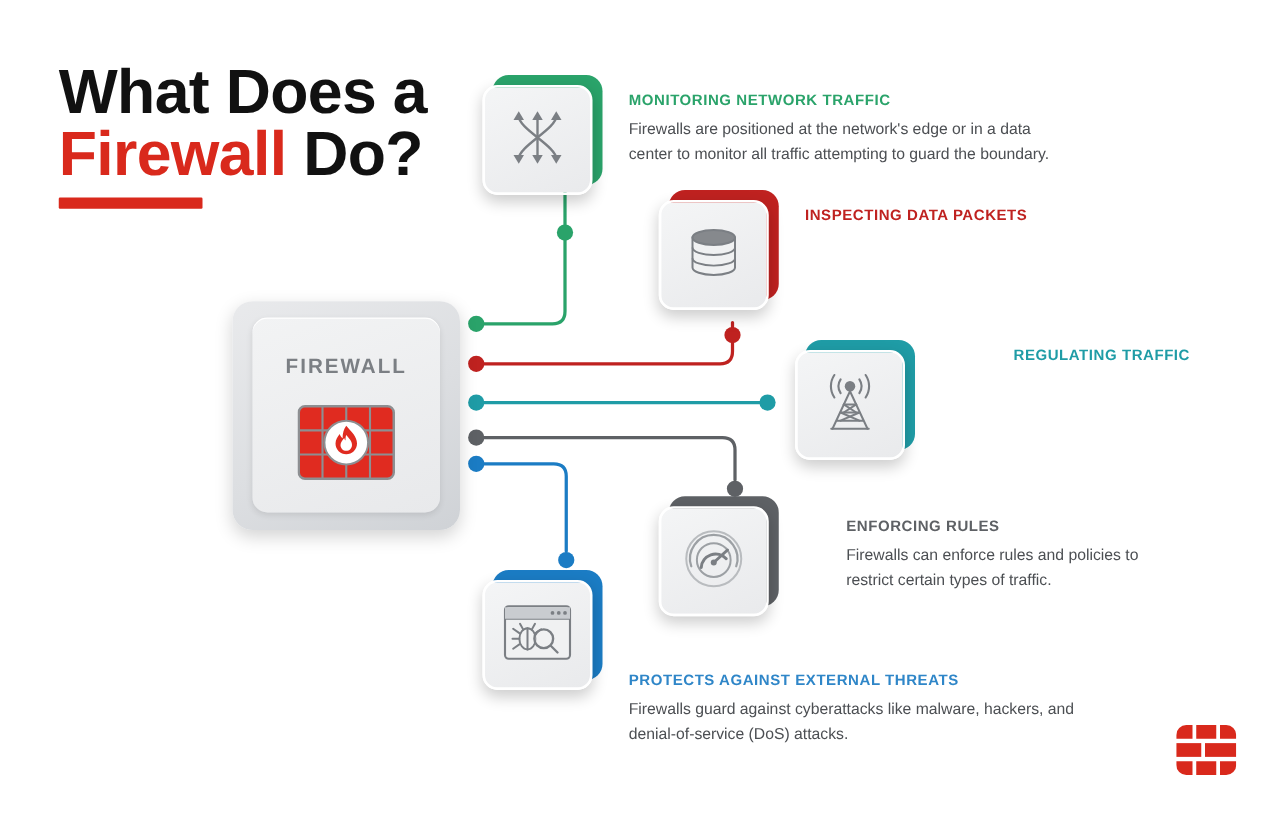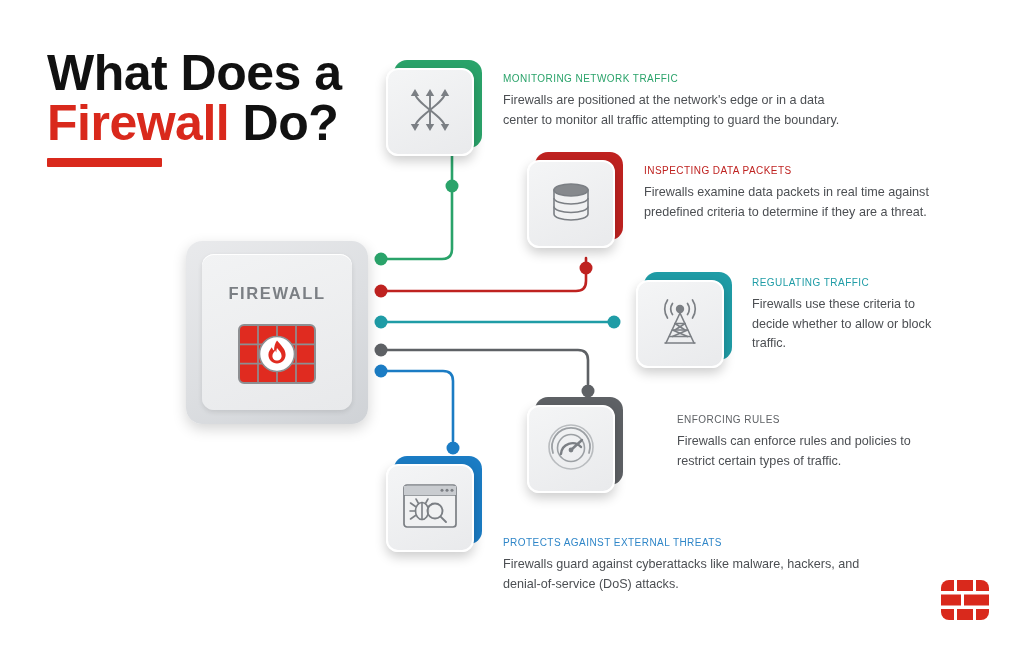--- a/index.html
+++ b/index.html
@@ -59,21 +59,21 @@
     box-sizing:border-box;
     box-shadow:0 5px 12px rgba(0,0,0,.20);
     display:flex;align-items:center;justify-content:center;
   }
   .card.acc-right .accent{left:8px;top:0;}
 
   
   .block{position:absolute;}
   .block h3{
     margin:0 0 7px 0;
-    font-size:10px;font-weight:normal;letter-spacing:.45px;
+    font-size:12px;font-weight:bold;letter-spacing:.45px;
     white-space:nowrap;
   }
   .block p{
     margin:0;font-size:12.6px;line-height:19.5px;color:#4c4f53;
   }
 
   
   .logo{position:absolute;left:941px;top:580px;}
 </style>
 </head>
@@ -175,21 +175,20 @@
           <g fill="none" stroke="#7b7f84" stroke-width="1.5">
             <path d="M8 21c0 3.3 7.6 6 17 6s17-2.7 17-6"></path>
             <path d="M8 29.5c0 3.3 7.6 6 17 6s17-2.7 17-6"></path>
           </g>
         </svg>
       </span>
     </div>
   </div>
   <div class="block" style="left:644px;top:165px;width:300px;">
     <h3 style="color:#bf2220;">INSPECTING DATA PACKETS</h3>
-    <p>Firewalls examine data packets in real time against predefined criteria to determine if they are a threat.</p>
   </div>
 
   <div class="card acc-right" style="left:636px;top:272px;">
     <div class="accent" style="background:#1f9ca6;"></div>
     <div class="face">
       <span>
         <svg width="52" height="52" viewBox="0 0 52 52">
           <g fill="none" stroke="#7b7f84" stroke-width="1.7" stroke-linecap="round">
             <path d="M18.5 7.5a10 10 0 000 11"></path>
             <path d="M13.5 4a16 16 0 000 18"></path>
@@ -206,23 +205,22 @@
             <path d="M21 27.5 31 34"></path>
             <path d="M31 27.5 21 34"></path>
             <path d="M18.5 34 33.5 40.5"></path>
             <path d="M33.5 34 18.5 40.5"></path>
             <path d="M11 47h30"></path>
           </g>
         </svg>
       </span>
     </div>
   </div>
-  <div class="block" style="left:752px;top:277px;width:200px;">
+  <div class="block" style="left:752px;top:277px;width:200px;text-align:right;">
     <h3 style="color:#1f9ca6;">REGULATING TRAFFIC</h3>
-    <p>Firewalls use these criteria to decide whether to allow or block traffic.</p>
   </div>
 
   <div class="card acc-right" style="left:527px;top:397px;">
     <div class="accent" style="background:#5e6165;"></div>
     <div class="face">
       <span>
         <svg width="54" height="54" viewBox="0 0 54 54">
           <circle cx="27" cy="27" r="22" fill="none" stroke="#b9bcbf" stroke-width="1.6"></circle>
           <path d="M9 33a19 19 0 1136 0" fill="none" stroke="#9ca0a4" stroke-width="1.8" stroke-linecap="round"></path>
           <circle cx="27" cy="28" r="13.5" fill="none" stroke="#9ca0a4" stroke-width="1.6"></circle>

